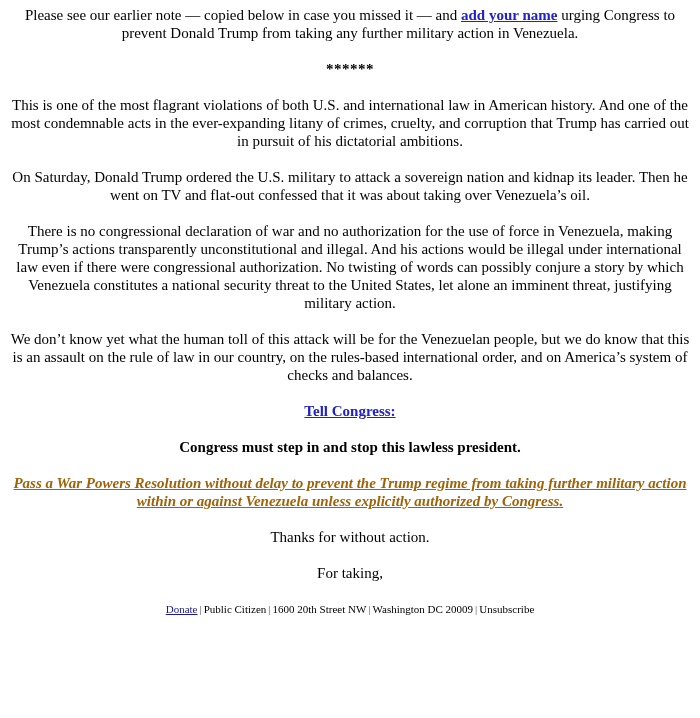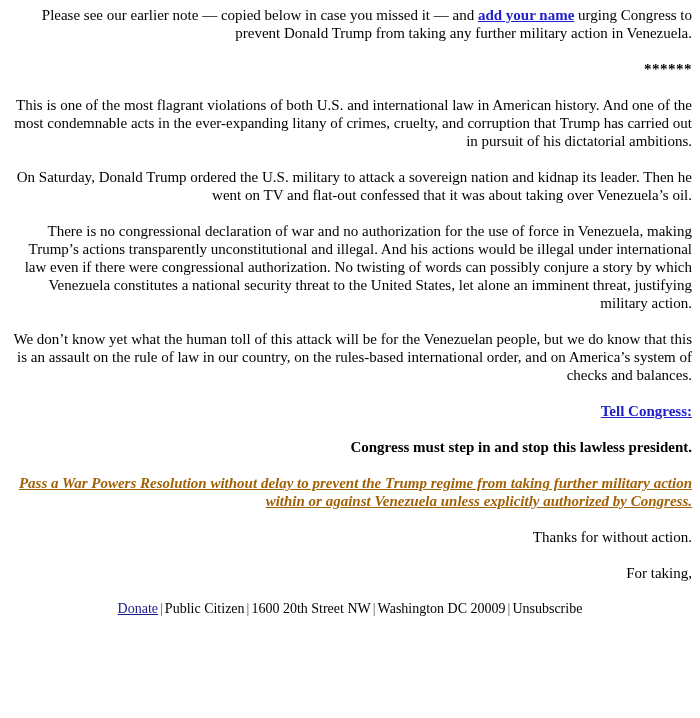--- a/index.html
+++ b/index.html
@@ -19,21 +19,21 @@
     -webkit-font-smoothing: antialiased;
   }
   .email-body {
     padding: 6px 8px 0 8px;
     box-sizing: border-box;
     width: 700px;
   }
   p.para {
     margin: 0 0 18px 0;
     padding: 0;
-    text-align: right;
+    text-align: center;
   }
   .link-bold {
     color: #2020CC;
     font-weight: bold;
     text-decoration: underline;
   }
   .link-bold-italic {
     color: #a16207;
     font-weight: bold;
     font-style: italic;
@@ -42,21 +42,21 @@
   .bold {
     font-weight: bold;
   }
   .stars {
     font-weight: bold;
     letter-spacing: 0.5px;
   }
   .footer {
     margin-top: 18px;
     text-align: center;
-    font-size: 14px;
+    font-size: 11px;
     line-height: 18px;
     color: #000000;
   }
   .footer .sep {
     color: #555555;
     padding: 0 2px;
   }
   .footer .donate {
     color: #1a1a8c;
     text-decoration: underline;

